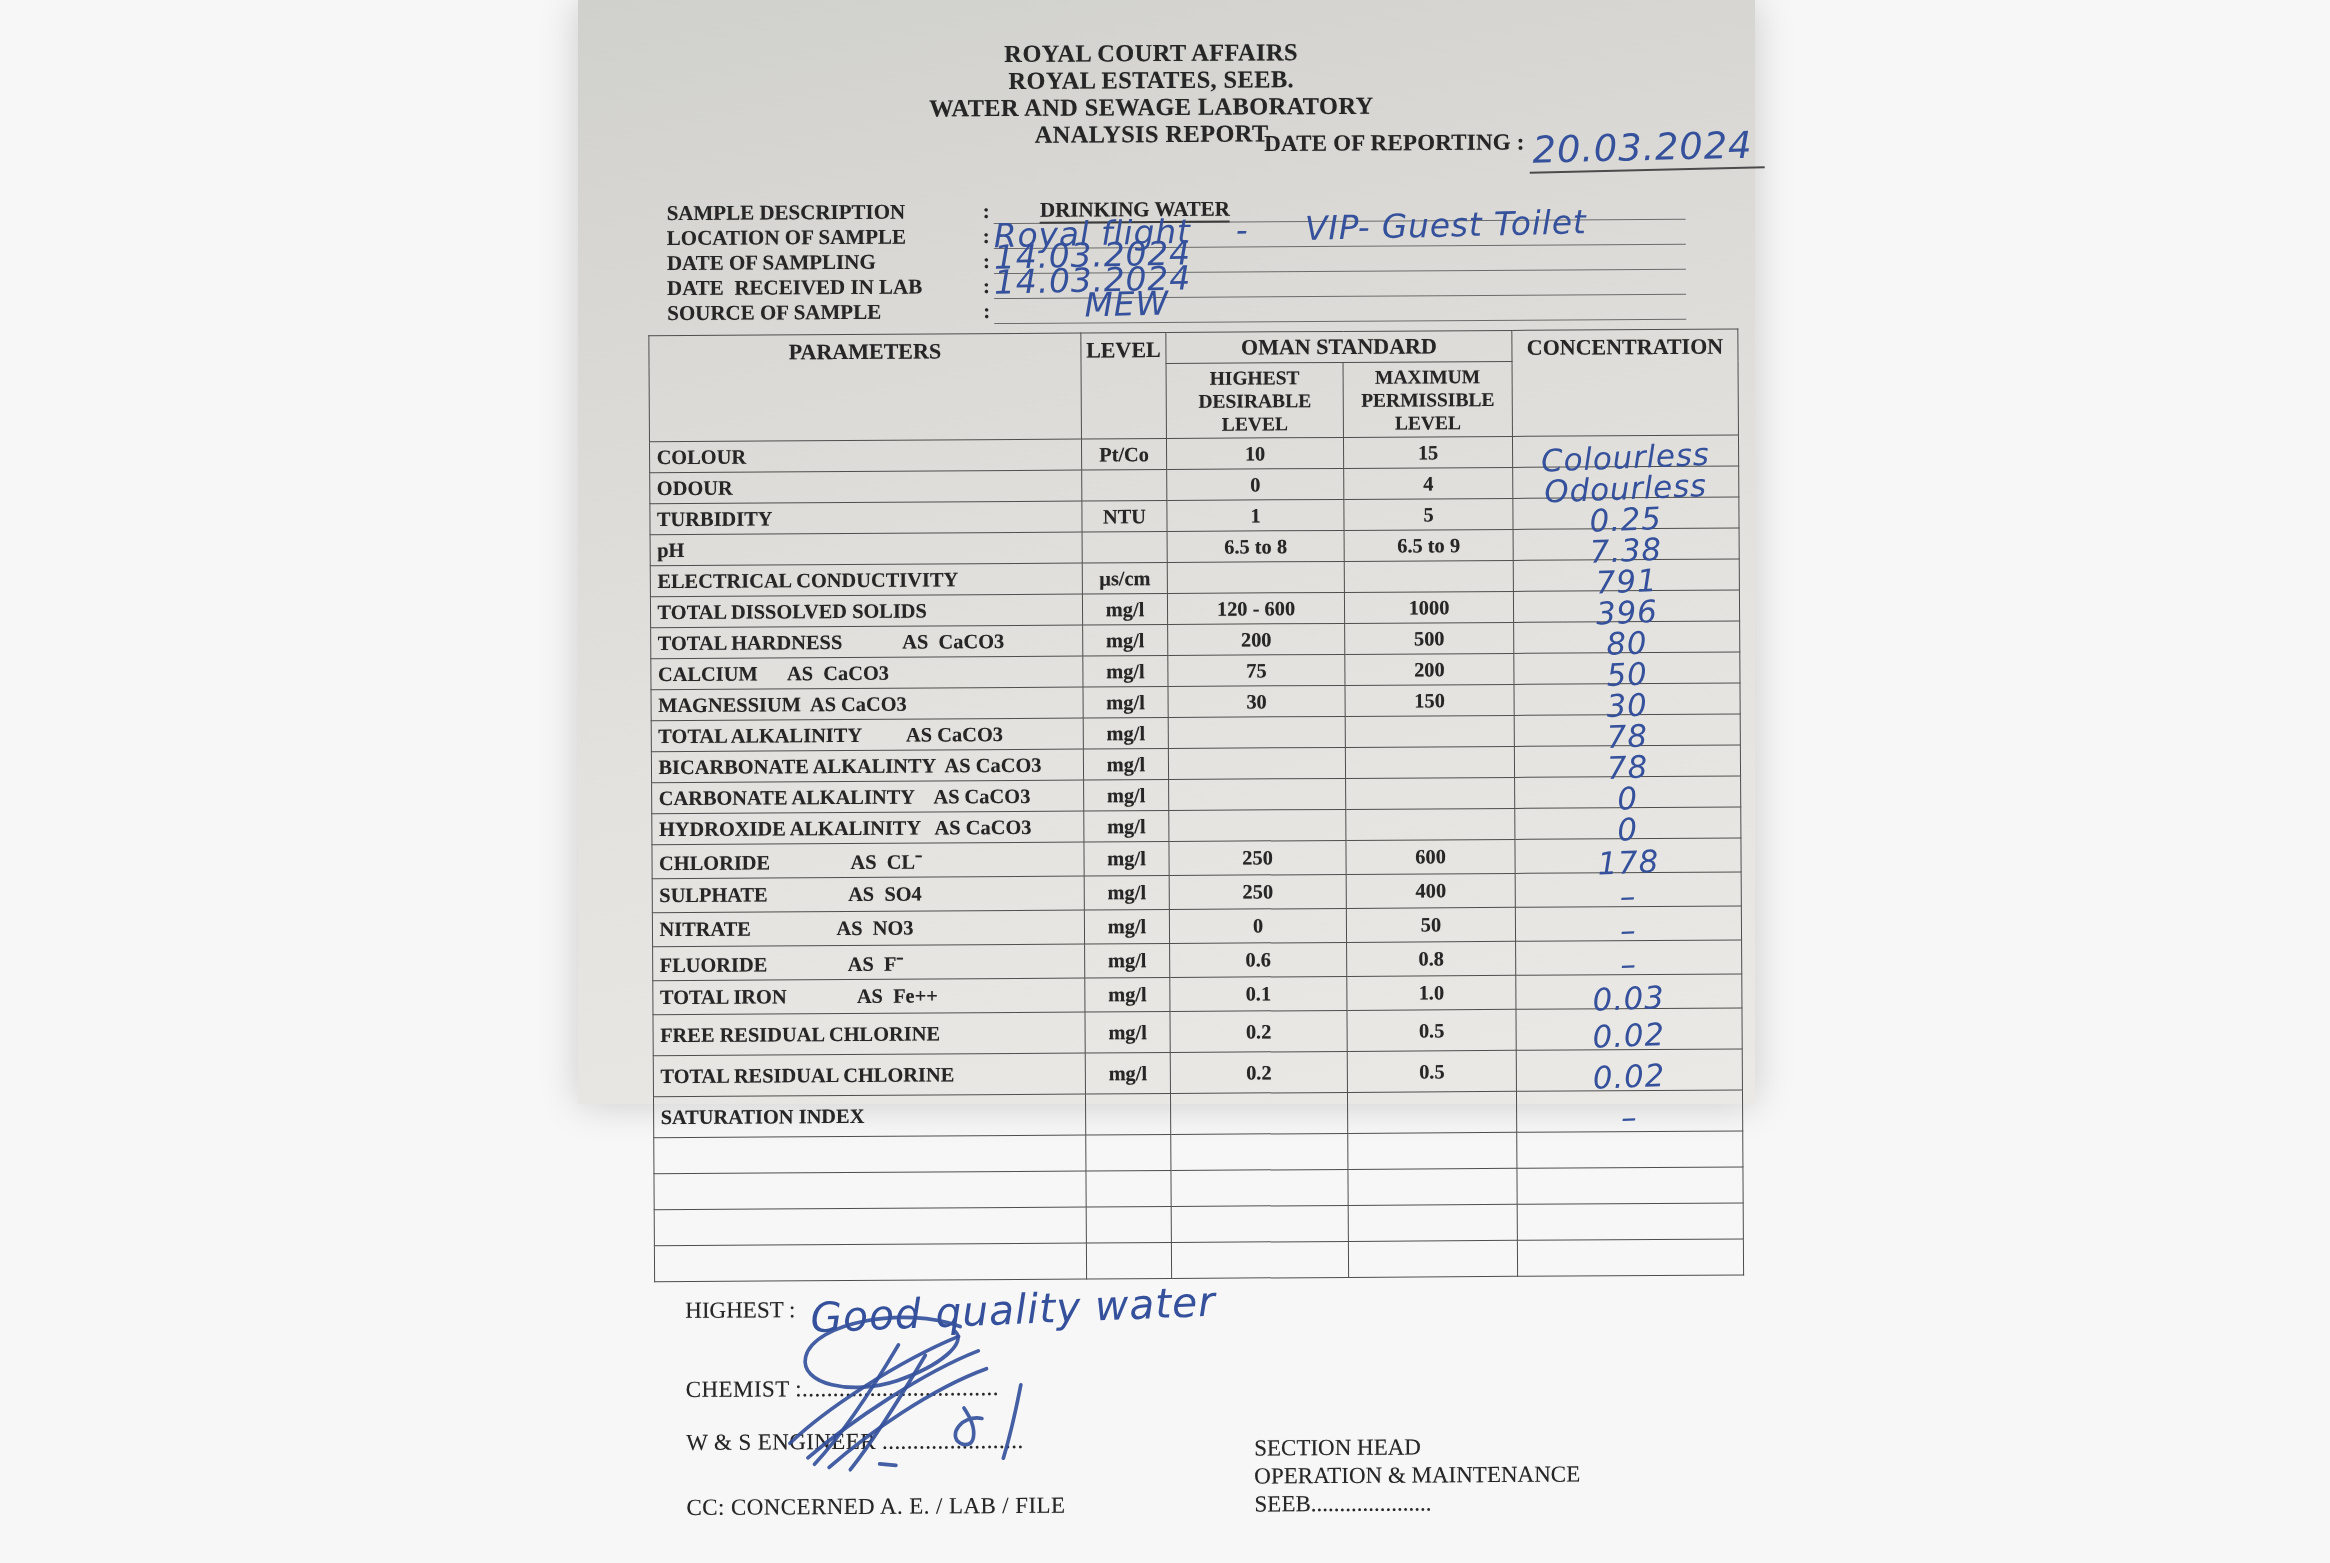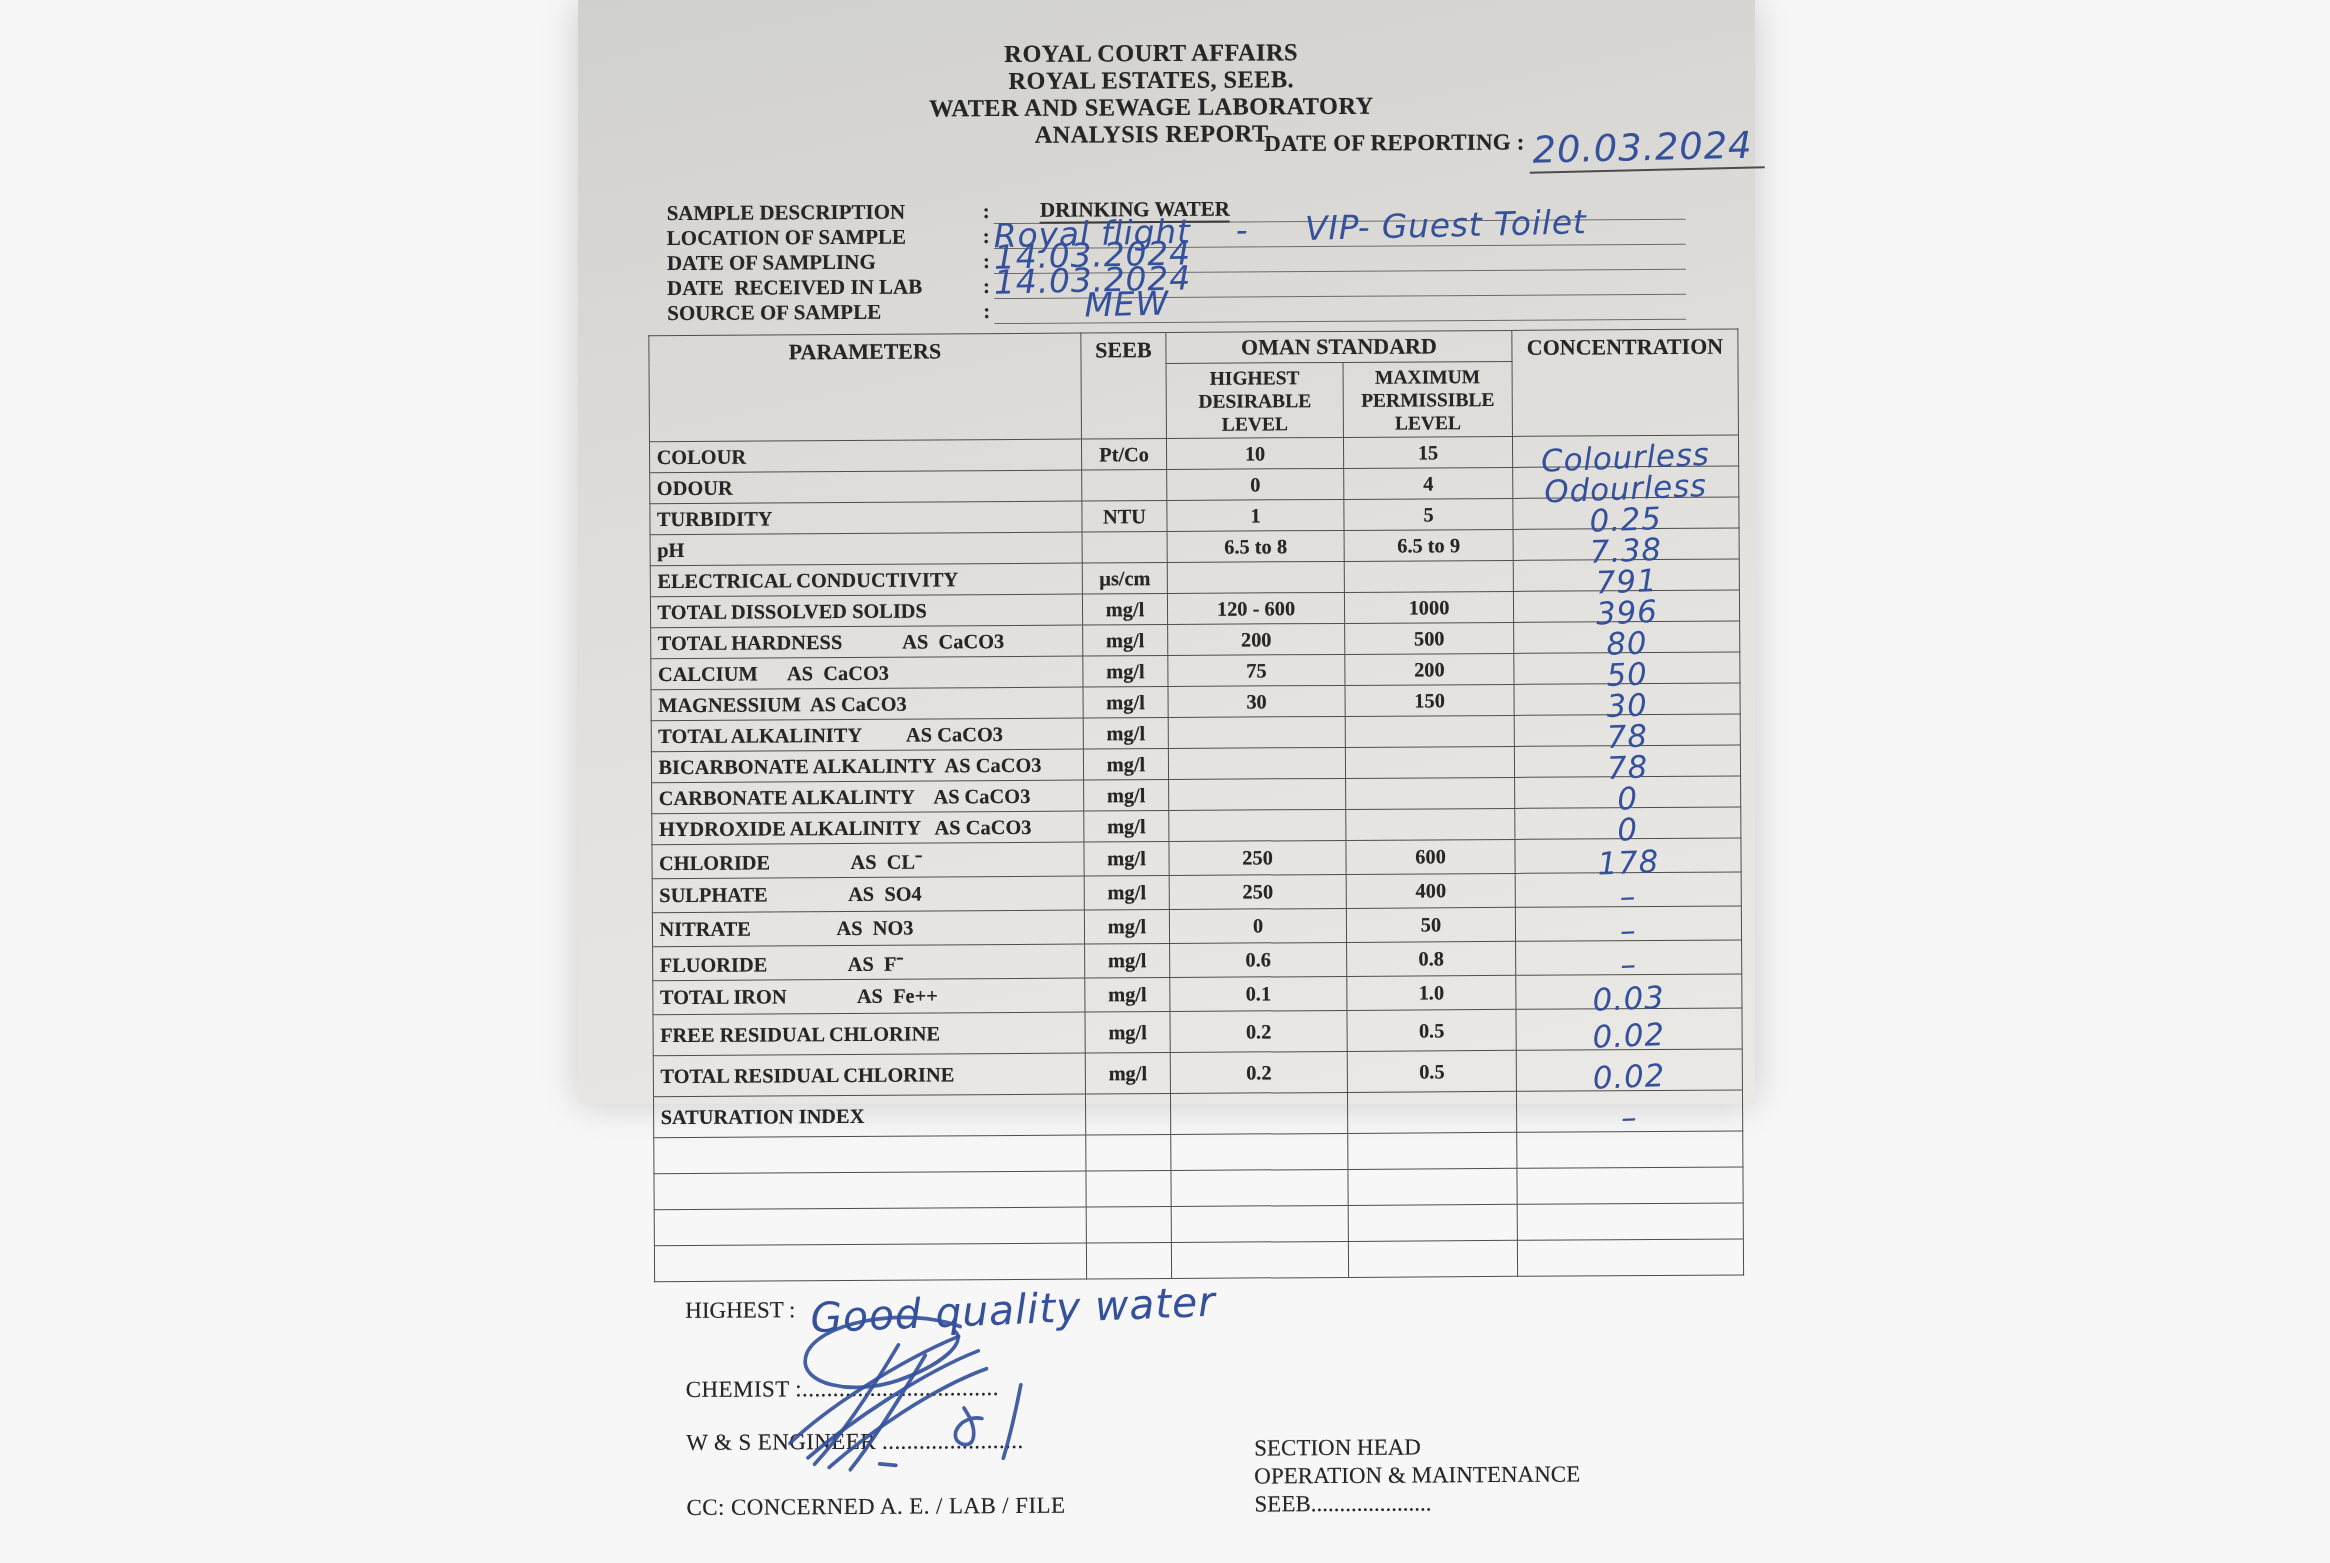--- a/index.html
+++ b/index.html
@@ -146,21 +146,21 @@
       <colgroup>
         <col style="width:432px">
           <col style="width:85px">
           <col style="width:177px">
           <col style="width:169px">
           <col style="width:226px">
       </colgroup>
       <thead>
         <tr>
           <th rowspan="2" class="span-top printed">PARAMETERS</th>
-          <th rowspan="2" class="span-top printed">SEEB</th>
+          <th rowspan="2" class="span-top printed">LEVEL</th>
           <th colspan="2" class="oman printed">OMAN STANDARD</th>
           <th rowspan="2" class="span-top printed">CONCENTRATION</th>
         </tr>
         <tr>
           <th class="sub printed">HIGHEST DESIRABLE LEVEL</th>
           <th class="sub printed">MAXIMUM PERMISSIBLE LEVEL</th>
         </tr>
       </thead>
       <tbody id="results-tbody">
           <tr>

